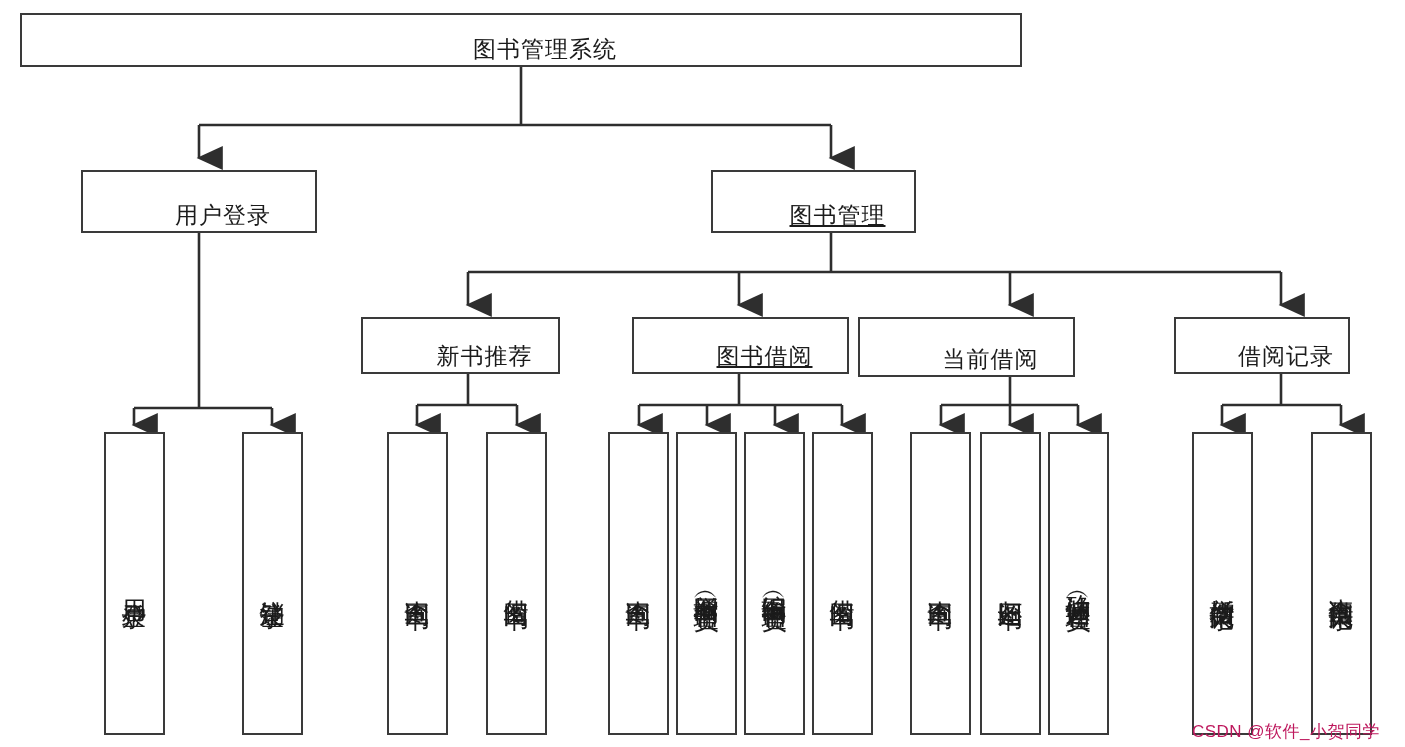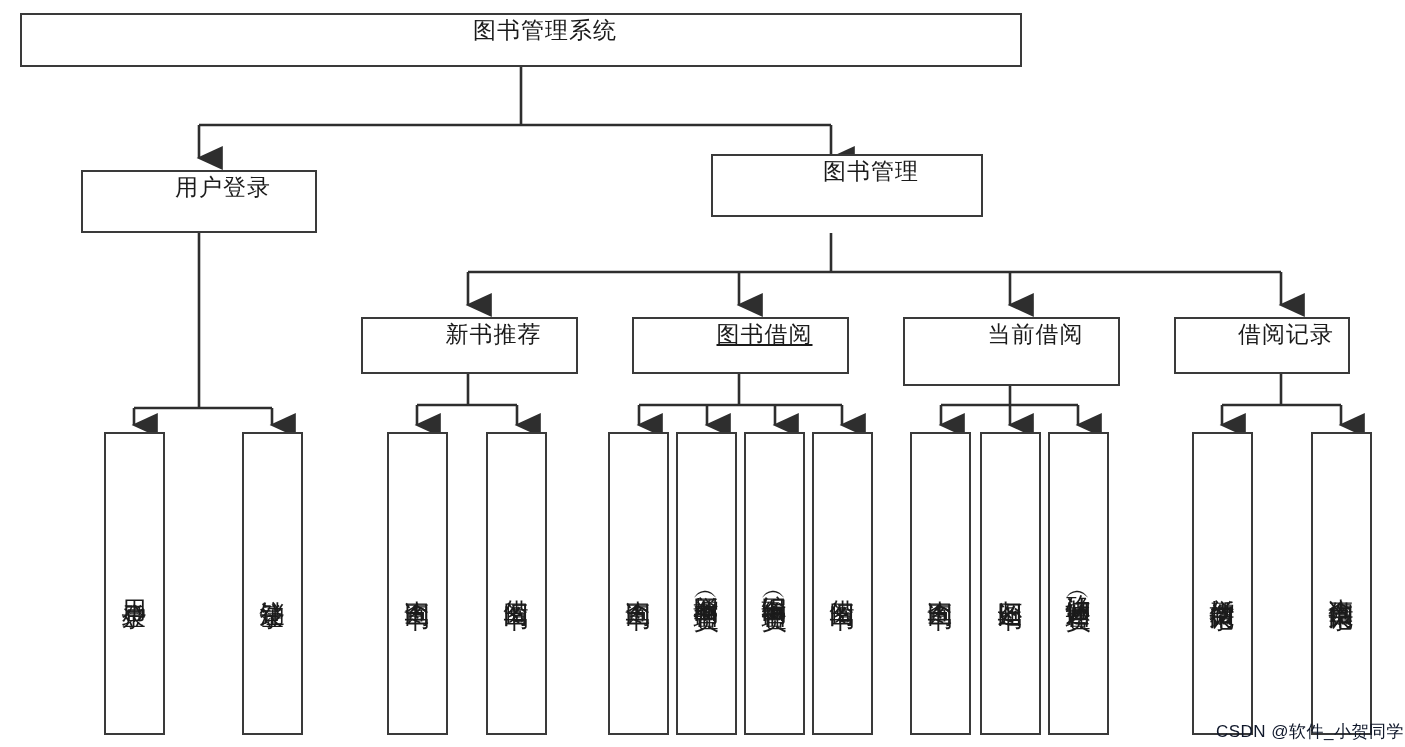--- a/index.html
+++ b/index.html
@@ -24,21 +24,21 @@
     width: 1405px;
     height: 747px;
     pointer-events: none;
   }
   .node {
     position: absolute;
     box-sizing: border-box;
     background: #ffffff;
     border: 2px solid #3a3a3a;
     display: flex;
-    align-items: flex-start;
+    align-items: flex-end;
     justify-content: center;
     color: #1b1b1b;
     padding-left: 48px;
   }
   .node.horiz {
     font-size: 23px;
     letter-spacing: 1px;
   }
   .node.vert {
     writing-mode: vertical-rl;
@@ -50,24 +50,24 @@
     align-items: center;
     justify-content: center;
     white-space: nowrap;
   }
   .node.vert .vlabel {
     writing-mode: vertical-rl;
     text-orientation: upright;
   }
   .watermark {
     position: absolute;
-    right: 1px;
+    right: 25px;
     bottom: 4px;
     font-size: 17px;
-    color: #0f172a;
+    color: #be185d;
     letter-spacing: 0.5px;
     white-space: nowrap;
   }
 </style>
 </head>
 <body>
 
 <div id="canvas">
 
   <svg class="connectors" viewBox="0 0 1405 747">
@@ -122,31 +122,31 @@
     </g>
   </svg>
 
   <div class="node horiz" style="left:20px; top:13px; width:1002px; height:54px;">
     <span>图书管理系统</span>
   </div>
 
   <div class="node horiz" style="left:81px; top:170px; width:236px; height:63px;">
     <span>用户登录</span>
   </div>
-  <div class="node horiz" style="left:711px; top:154px; width:272px; height:63px;">
+  <div class="node horiz" style="left:711px; top:170px; width:205px; height:63px;text-decoration:underline;">
     <span>图书管理</span>
   </div>
 
-  <div class="node horiz" style="left:361px; top:317px; width:217px; height:57px;">
+  <div class="node horiz" style="left:361px; top:317px; width:199px; height:57px;">
     <span>新书推荐</span>
   </div>
   <div class="node horiz" style="left:632px; top:317px; width:217px; height:57px;text-decoration:underline;">
     <span>图书借阅</span>
   </div>
-  <div class="node horiz" style="left:903px; top:317px; width:217px; height:69px;">
+  <div class="node horiz" style="left:858px; top:317px; width:217px; height:60px;">
     <span>当前借阅</span>
   </div>
   <div class="node horiz" style="left:1174px; top:317px; width:176px; height:57px;">
     <span>借阅记录</span>
   </div>
 
   <div class="node vert" style="left:104px; top:432px; width:61px; height:303px;">
     <span class="vlabel">用户登录</span>
   </div>
   <div class="node vert" style="left:242px; top:432px; width:61px; height:303px;">

